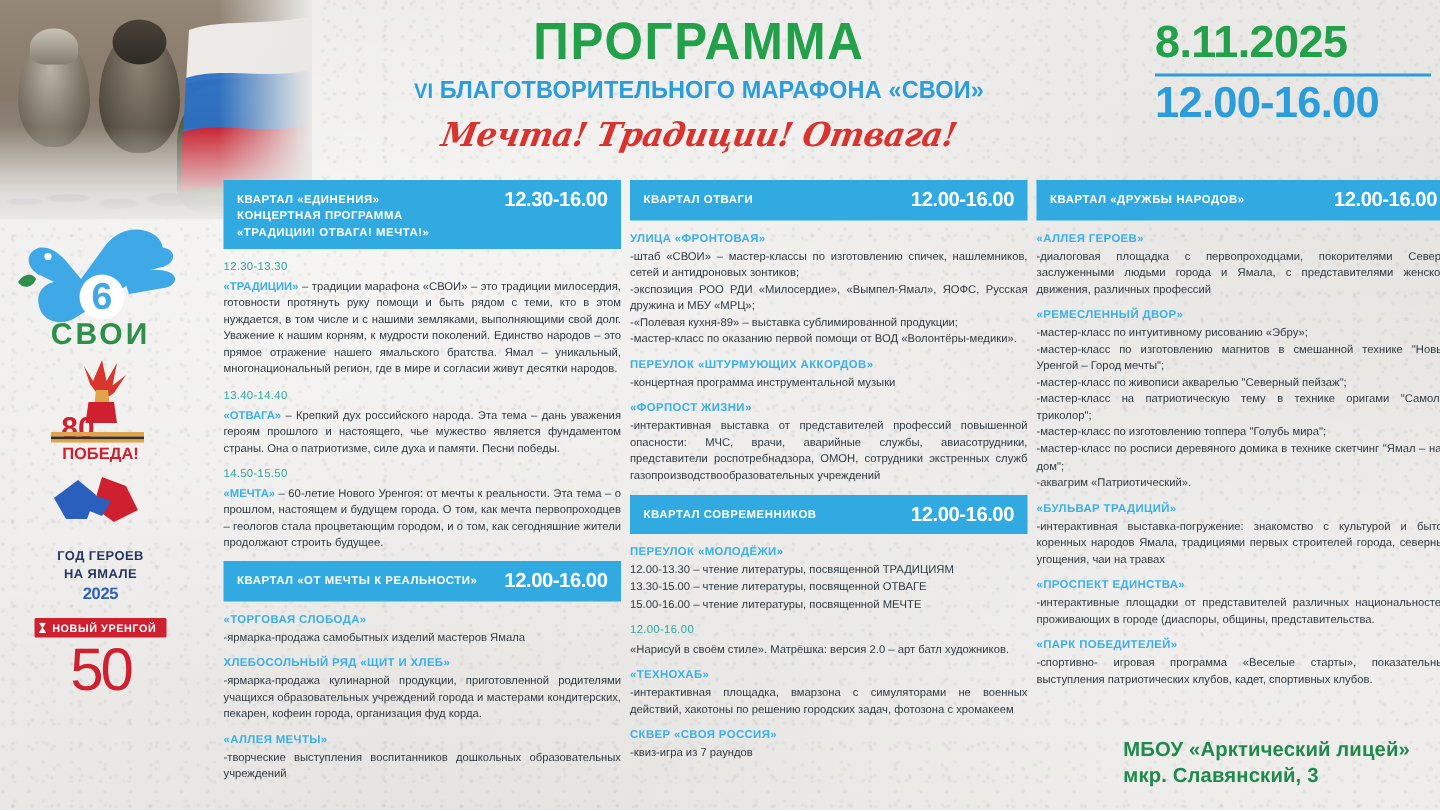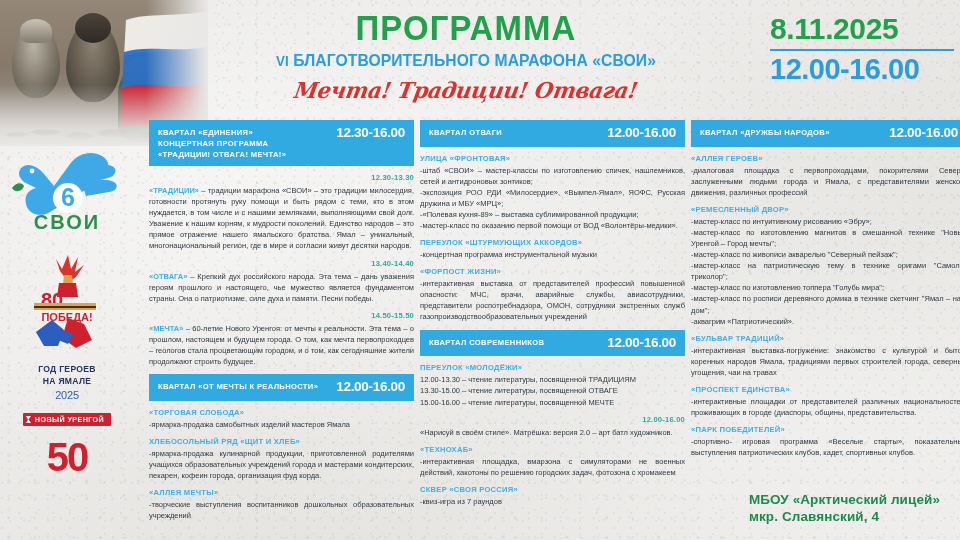--- a/index.html
+++ b/index.html
@@ -191,25 +191,24 @@
     font-size: 13.5px;
     font-weight: bold;
     letter-spacing: -0.3px;
     white-space: nowrap;
     line-height: 1.15;
   }
 
   .blk { margin-bottom: 7px; }
   .blk-time {
     font-size: 7.6px;
-    font-weight: bold;
+    font-weight: normal;
     color: #2fa9a0;
     margin-bottom: 3px;
     letter-spacing: 0.2px;
-    text-align: right;
   }
   .blk-head {
     font-size: 7.6px;
     font-weight: bold;
     color: #3bb0e8;
     letter-spacing: 0.25px;
     margin-bottom: 2px;
     text-transform: uppercase;
   }
   .blk-body {
@@ -233,51 +232,51 @@
   .sidebar {
     position: absolute;
     left: 0; top: 140px;
     width: 132px; height: 400px;
     z-index: 6;
   }
   .logo-svoi {
     position: absolute; left: 10px; top: 0; width: 114px; height: 92px;
   }
   .logo-80 {
-    position: absolute; left: 26px; top: 113px; width: 82px; height: 70px;
+    position: absolute; left: 26px; top: 98px; width: 82px; height: 70px;
     text-align: right;
   }
   .logo-geroi {
     position: absolute; left: 18px; top: 176px; width: 98px; height: 86px;
     text-align: center;
   }
   .geroi-text {
     font-size: 8.6px; font-weight: bold; color: #24355f;
     line-height: 1.22; letter-spacing: 0.3px; margin-top: 2px;
   }
-  .geroi-year { margin-top: 2px; font-size: 11px; font-weight: normal; letter-spacing: -0.2px; }
+  .geroi-year { margin-top: 2px; font-size: 11px; font-weight: bold; letter-spacing: -0.2px; }
   .geroi-year .b { color: #2b5fbd; }
   .logo-nu {
     position: absolute; left: 14px; top: 268px; width: 106px; height: 72px;
     text-align: center;
   }
   .nu-top {
     font-size: 7.2px; font-weight: bold; color: #ffffff;
     background: #cf2030; display: inline-block;
     padding: 2px 7px 2px 12px; letter-spacing: 0.4px;
     position: relative; border-radius: 1px;
   }
   .nu-top::before {
     content:""; position:absolute; left:3px; top:3px;
     width:5px; height:7px; background:#ffffff;
     clip-path: polygon(0 0, 100% 0, 55% 50%, 100% 100%, 0 100%, 45% 50%);
   }
   .nu-50 {
-    font-size: 40px; font-weight: bold; color: #cf2030;
-    line-height: 0.92; letter-spacing: -2px; margin-top: 13px;
+    font-size: 40px; font-weight: normal; color: #cf2030;
+    line-height: 0.92; letter-spacing: -2px; margin-top: 3px;
   }
 
   
   .venue {
     position: absolute;
     right: 20px; bottom: 14px;
     text-align: left;
     z-index: 7;
   }
   .venue-line {
@@ -468,16 +467,16 @@
         </div>
         <div class="blk">
           <div class="blk-head">«ПАРК ПОБЕДИТЕЛЕЙ»</div>
           <div class="blk-body"><span>-спортивно- игровая программа «Веселые старты», показательные выступления патриотических клубов, кадет, спортивных клубов.</span></div>
         </div>
       </div>
   </div>
 
   <div class="venue">
     <div class="venue-line">МБОУ «Арктический лицей»</div>
-    <div class="venue-line">мкр. Славянский, 4</div>
+    <div class="venue-line">мкр. Славянский, 3</div>
   </div>
 
 </div>
 
 </body></html>

